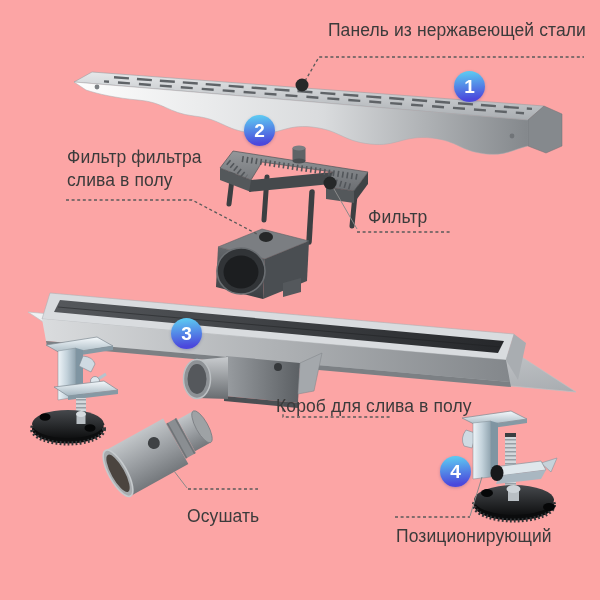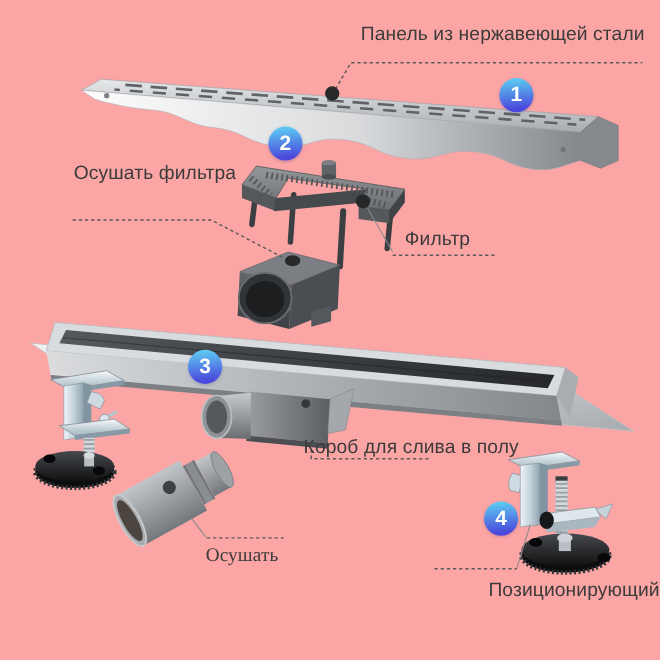--- a/index.html
+++ b/index.html
@@ -7,22 +7,22 @@
     position:relative;width:600px;height:600px;background:#fca5a5;overflow:hidden;
     font-family:"Liberation Sans","DejaVu Sans",sans-serif;color:#3b3b3b;
   }
   .canvas svg{position:absolute;left:0;top:0;}
   .label{position:absolute;font-size:17.5px;letter-spacing:.1px;white-space:nowrap;}
   .label div{white-space:nowrap;}
   .panel-label{left:318px;top:20px;width:268px;text-align:right;}
   .cage-label{left:67px;top:146px;line-height:23px;}
   .filter-label{left:358px;top:207px;margin-left:10px;}
   .box-label{left:276px;top:396px;}
-  .drain-label{left:187px;top:494px;font-family:Liberation Serif, serif;}
-  .bracket-label{left:396px;top:525px;line-height:23px;margin-left:48px;}
+  .drain-label{left:187px;top:506px;}
+  .bracket-label{left:396px;top:525px;line-height:23px;}
   .badge{
     position:absolute;width:31px;height:31px;border-radius:50%;
     background:linear-gradient(175deg,#5cc6f1 8%,#4b48dc 88%);
     color:#fff;display:flex;align-items:center;justify-content:center;
     font-size:19px;font-weight:700;box-shadow:0 1px 3px rgba(30,40,120,.25);
   }
   .badge-1{left:454px;top:71px;}
   .badge-2{left:244px;top:115px;}
   .badge-3{left:171px;top:318px;}
   .badge-4{left:440px;top:456px;}
@@ -218,21 +218,22 @@
       <line x1="395" y1="517" x2="470" y2="517" stroke-dasharray="3 2.6"></line>
     </g>
     <circle cx="302" cy="85" r="6.5" fill="#262829"></circle>
     <circle cx="330" cy="183" r="6.5" fill="#262829"></circle>
     <ellipse cx="266" cy="237" rx="7" ry="5" fill="#262829"></ellipse>
   </svg>
 
   <div class="label panel-label">Панель из нержавеющей стали</div>
 
   <div class="label cage-label">
-    <div>Осушать фильтра</div>
+    <div>Фильтр фильтра</div>
+    <div>слива в полу</div>
   </div>
 
   <div class="label filter-label">Фильтр</div>
 
   <div class="label box-label">Короб для слива в полу</div>
 
   <div class="label drain-label">Осушать</div>
 
   <div class="label bracket-label">
     <div>Позиционирующий</div>

